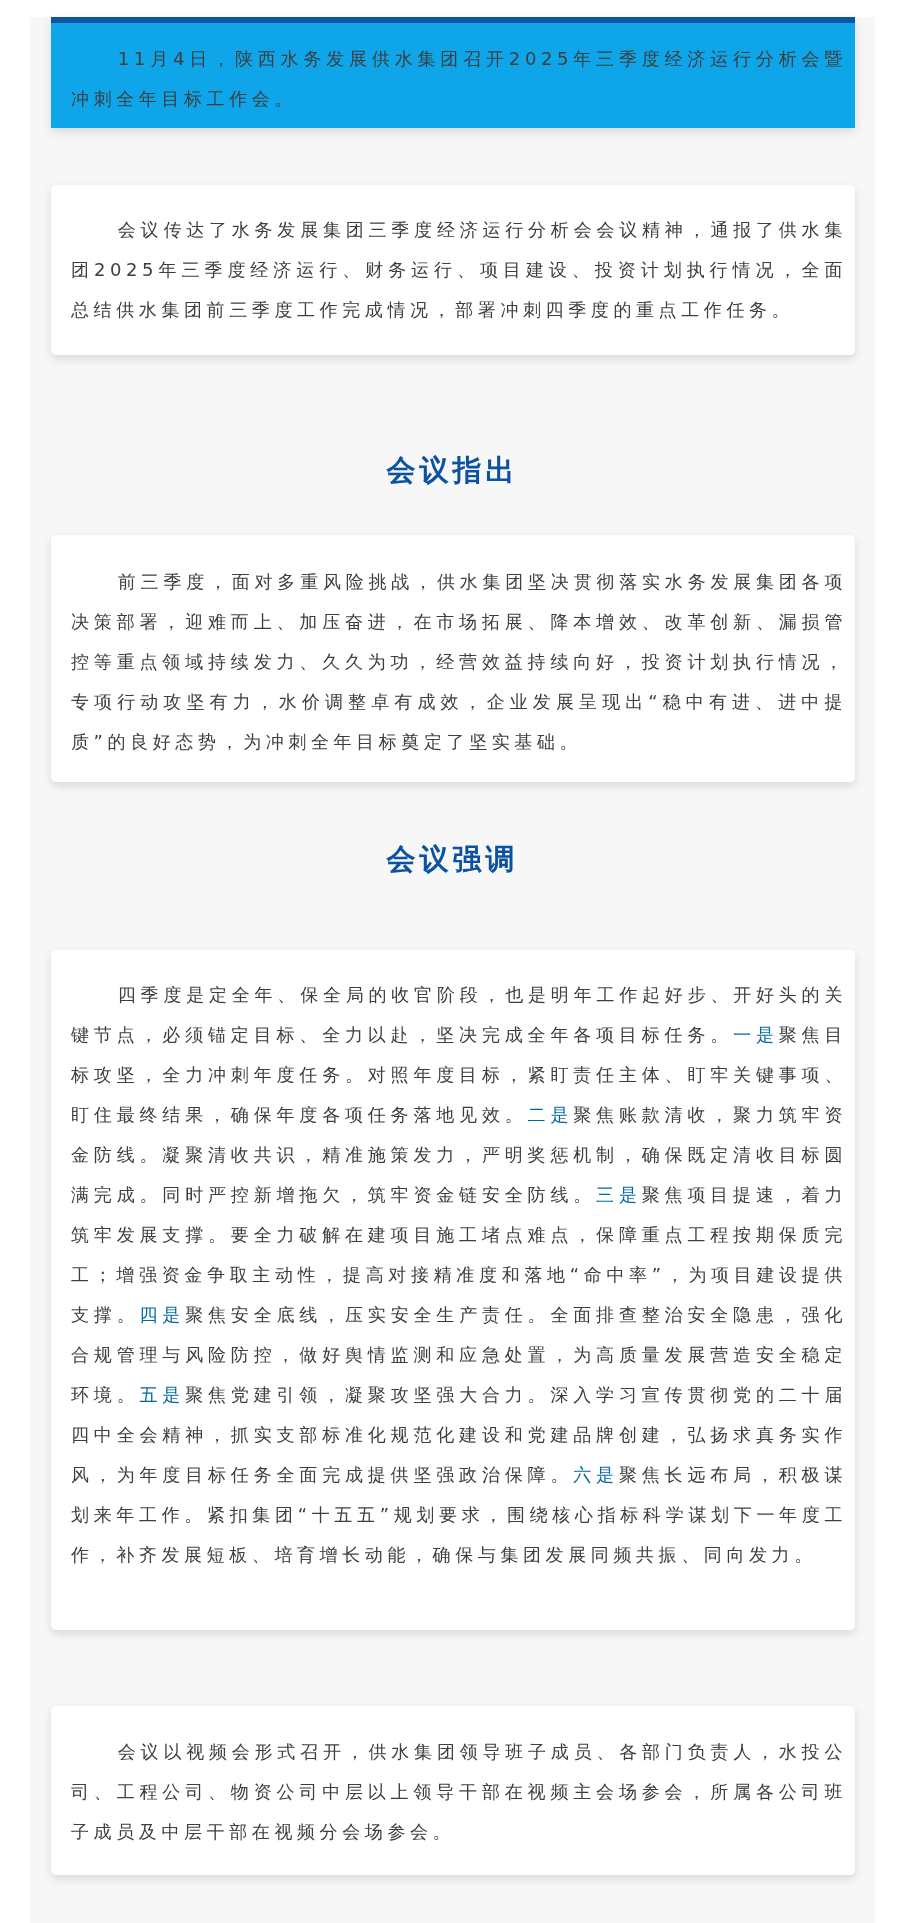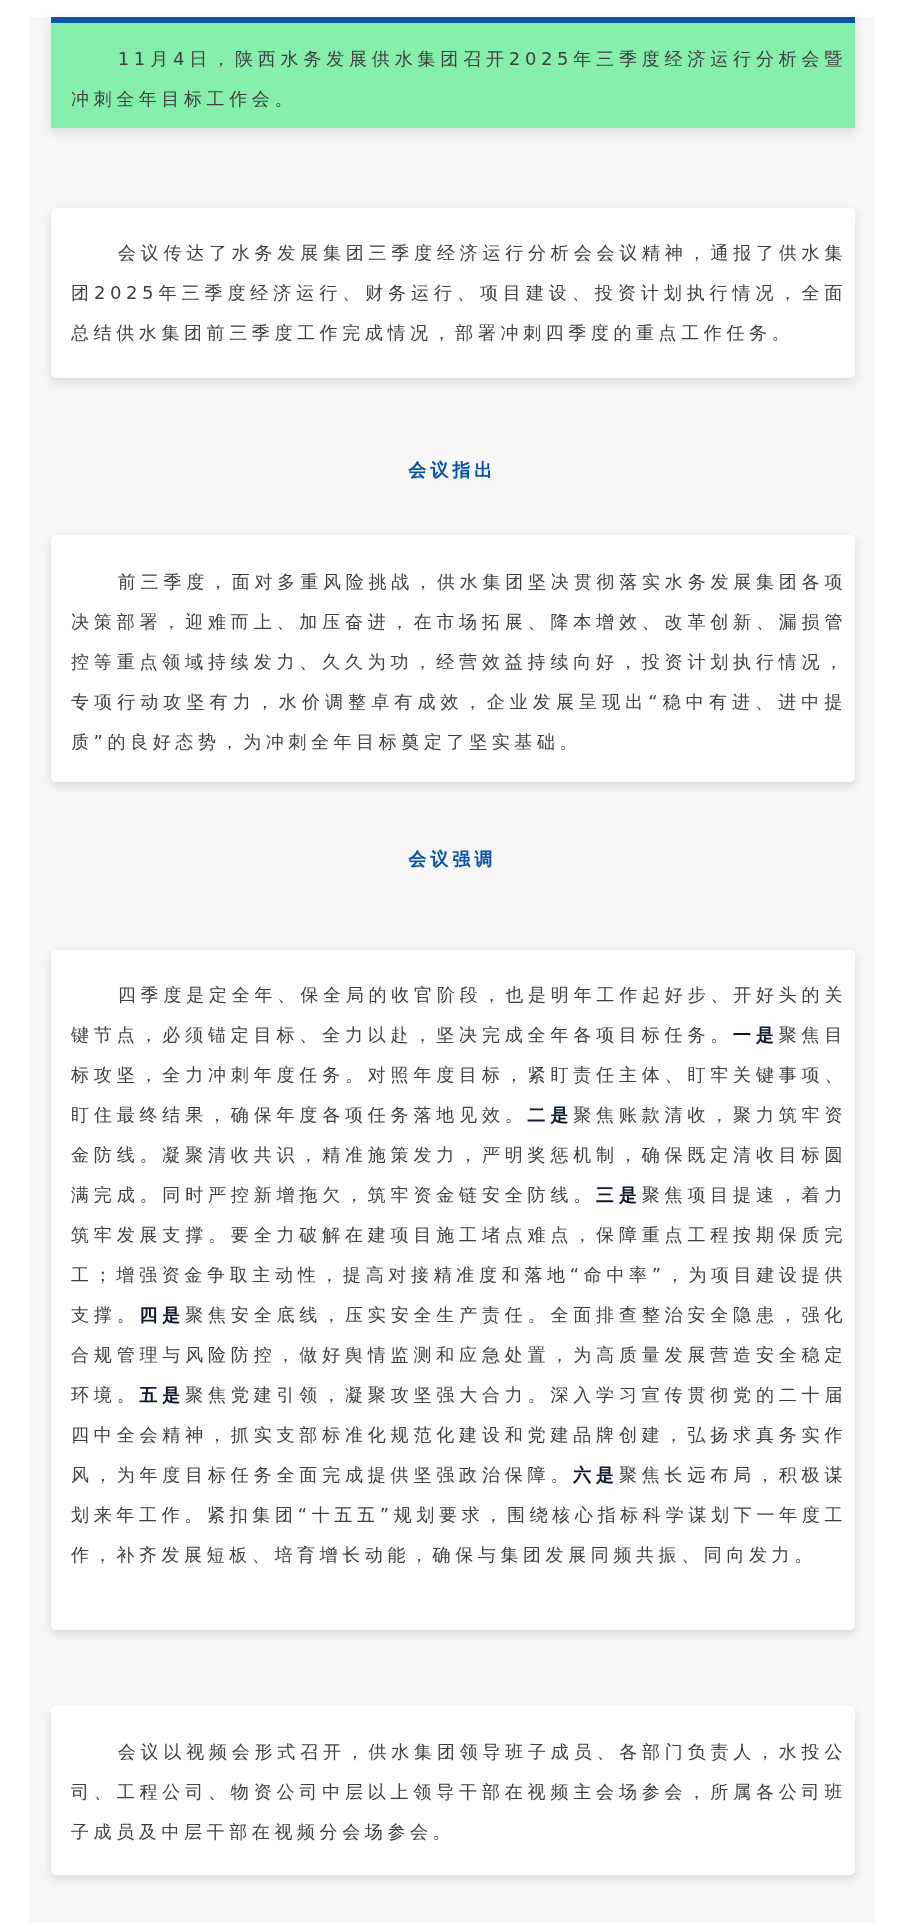--- a/index.html
+++ b/index.html
@@ -2,37 +2,37 @@
 <html><head>
 <meta charset="utf-8">
 <style>
   html, body { margin: 0; padding: 0; background: #ffffff; }
   body { width: 915px; height: 1923px; position: relative; overflow: hidden;
          font-family: "DejaVu Sans", "Liberation Sans", sans-serif; }
   .bg { position: absolute; left: 30px; top: 17px; width: 845px; height: 1906px; background: #f7f7f7; }
   .card { position: absolute; left: 51px; width: 804px; box-sizing: border-box;
           background: #ffffff; border-radius: 5px;
           box-shadow: 0 4px 10px rgba(0,0,0,0.12); padding-left: 20px; padding-right: 8px; }
-  .card.first { background: #86efac; border-radius: 0; border-top: 6px solid #0a56a5; }
+  .card.first { background: #0ea5e9; border-radius: 0; border-top: 6px solid #0a56a5; }
   .card p { margin: 0; font-size: 18px; line-height: 40px; letter-spacing: 4.6px;
             color: #3e3e3e; text-indent: 2.6em; text-align: justify; word-break: break-all; }
-  .card p b { color: #0f172a; font-weight: bold; }
+  .card p b { color: #0369a1; font-weight: normal; }
   .heading { position: absolute; left: 30px; width: 845px; text-align: center;
-             font-size: 18px; font-weight: bold; letter-spacing: 4px; color: #0b52a3; line-height: 30px; }
+             font-size: 29px; font-weight: bold; letter-spacing: 4px; color: #0b52a3; line-height: 30px; }
 </style>
 </head>
 <body>
 
 <div class="bg"></div>
 
 <div class="card first" style="top:17px; height:111px; padding-top:16px;">
   <p>11月4日，陕西水务发展供水集团召开2025年三季度经济运行分析会暨冲刺全年目标工作会。</p>
 </div>
 
-<div class="card" style="top:208px; height:170px; padding-top:25px;">
+<div class="card" style="top:185px; height:170px; padding-top:25px;">
   <p>会议传达了水务发展集团三季度经济运行分析会会议精神，通报了供水集团2025年三季度经济运行、财务运行、项目建设、投资计划执行情况，全面总结供水集团前三季度工作完成情况，部署冲刺四季度的重点工作任务。</p>
 </div>
 
 <div class="heading" style="top:455px;">会议指出</div>
 
 <div class="card" style="top:535px; height:247px; padding-top:27px;">
   <p>前三季度，面对多重风险挑战，供水集团坚决贯彻落实水务发展集团各项决策部署，迎难而上、加压奋进，在市场拓展、降本增效、改革创新、漏损管控等重点领域持续发力、久久为功，经营效益持续向好，投资计划执行情况，专项行动攻坚有力，水价调整卓有成效，企业发展呈现出“稳中有进、进中提质”的良好态势，为冲刺全年目标奠定了坚实基础。</p>
 </div>
 
 <div class="heading" style="top:844px;">会议强调</div>

